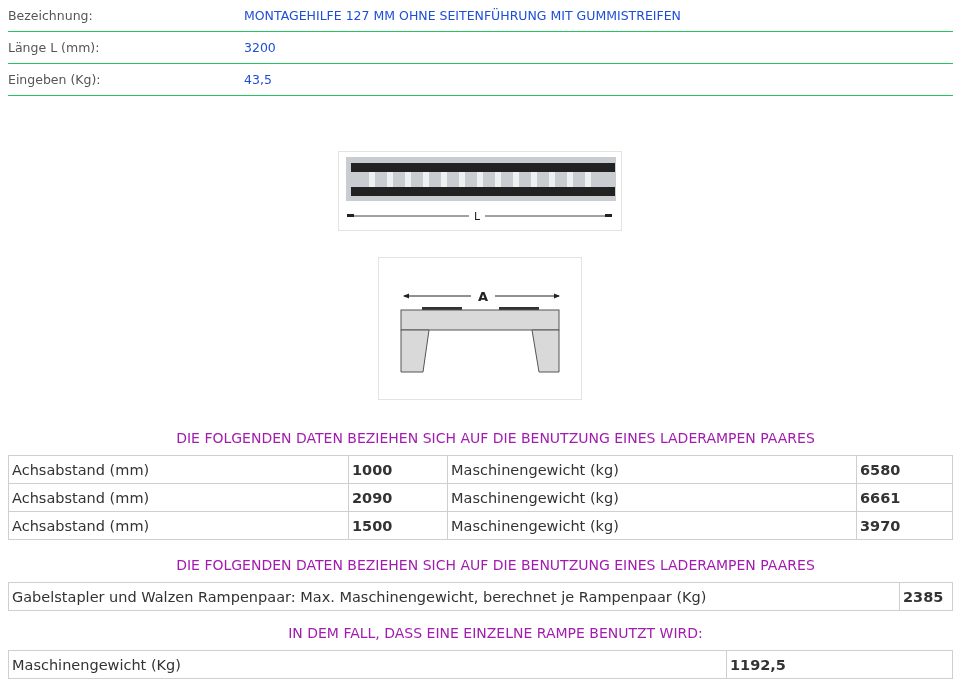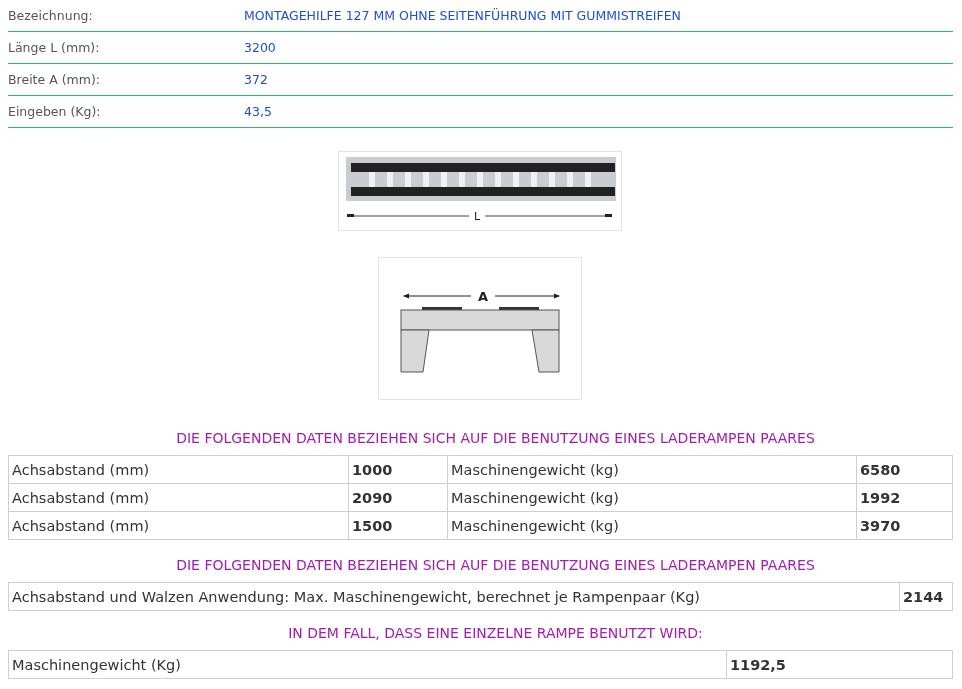--- a/index.html
+++ b/index.html
@@ -19,24 +19,20 @@
 <body>
 
 <div class="spec">
   <div class="spec-row">
     <span class="lbl">Bezeichnung:</span>
     <span class="val">MONTAGEHILFE 127 MM OHNE SEITENFÜHRUNG MIT GUMMISTREIFEN</span>
   </div>
   <div class="spec-row">
     <span class="lbl">Länge L (mm):</span>
     <span class="val">3200</span>
-  </div>
-  <div class="spec-row">
-    <span class="lbl">Breite A (mm):</span>
-    <span class="val">372</span>
   </div>
   <div class="spec-row">
     <span class="lbl">Eingeben (Kg):</span>
     <span class="val">43,5</span>
   </div>
 </div>
 
 <div class="img-box" style="left:338px; top:151px; width:282px; height:78px;">
   <svg width="282" height="78" viewBox="0 0 282 78">
     <rect x="7" y="5" width="270" height="44" fill="#c9cdd1"></rect>
@@ -86,37 +82,37 @@
       <tr>
     <td style="width:333px">Achsabstand (mm)</td>
     <td class="b" style="width:92px">1000</td>
     <td style="width:402px">Maschinengewicht (kg)</td>
     <td class="b">6580</td>
   </tr>
   <tr>
     <td>Achsabstand (mm)</td>
     <td class="b">2090</td>
     <td>Maschinengewicht (kg)</td>
-    <td class="b">1992</td>
+    <td class="b">6661</td>
   </tr>
   <tr>
     <td>Achsabstand (mm)</td>
     <td class="b">1500</td>
     <td>Maschinengewicht (kg)</td>
     <td class="b">3970</td>
   </tr>
 </tbody>
   </table>
 
 <div class="section-title" style="top:557px;">DIE FOLGENDEN DATEN BEZIEHEN SICH AUF DIE BENUTZUNG EINES LADERAMPEN PAARES</div>
 <table class="grid" style="top:582px;">
   <tbody>
       <tr>
-    <td style="width:884px">Achsabstand und Walzen Anwendung: Max. Maschinengewicht, berechnet je Rampenpaar (Kg)</td>
-    <td class="b">2144</td>
+    <td style="width:884px">Gabelstapler und Walzen Rampenpaar: Max. Maschinengewicht, berechnet je Rampenpaar (Kg)</td>
+    <td class="b">2385</td>
   </tr>
 </tbody>
   </table>
 
 <div class="section-title" style="top:625px;">IN DEM FALL, DASS EINE EINZELNE RAMPE BENUTZT WIRD:</div>
 <table class="grid" style="top:650px;">
   <tbody>
       <tr>
     <td style="width:711px">Maschinengewicht (Kg)</td>
     <td class="b">1192,5</td>

